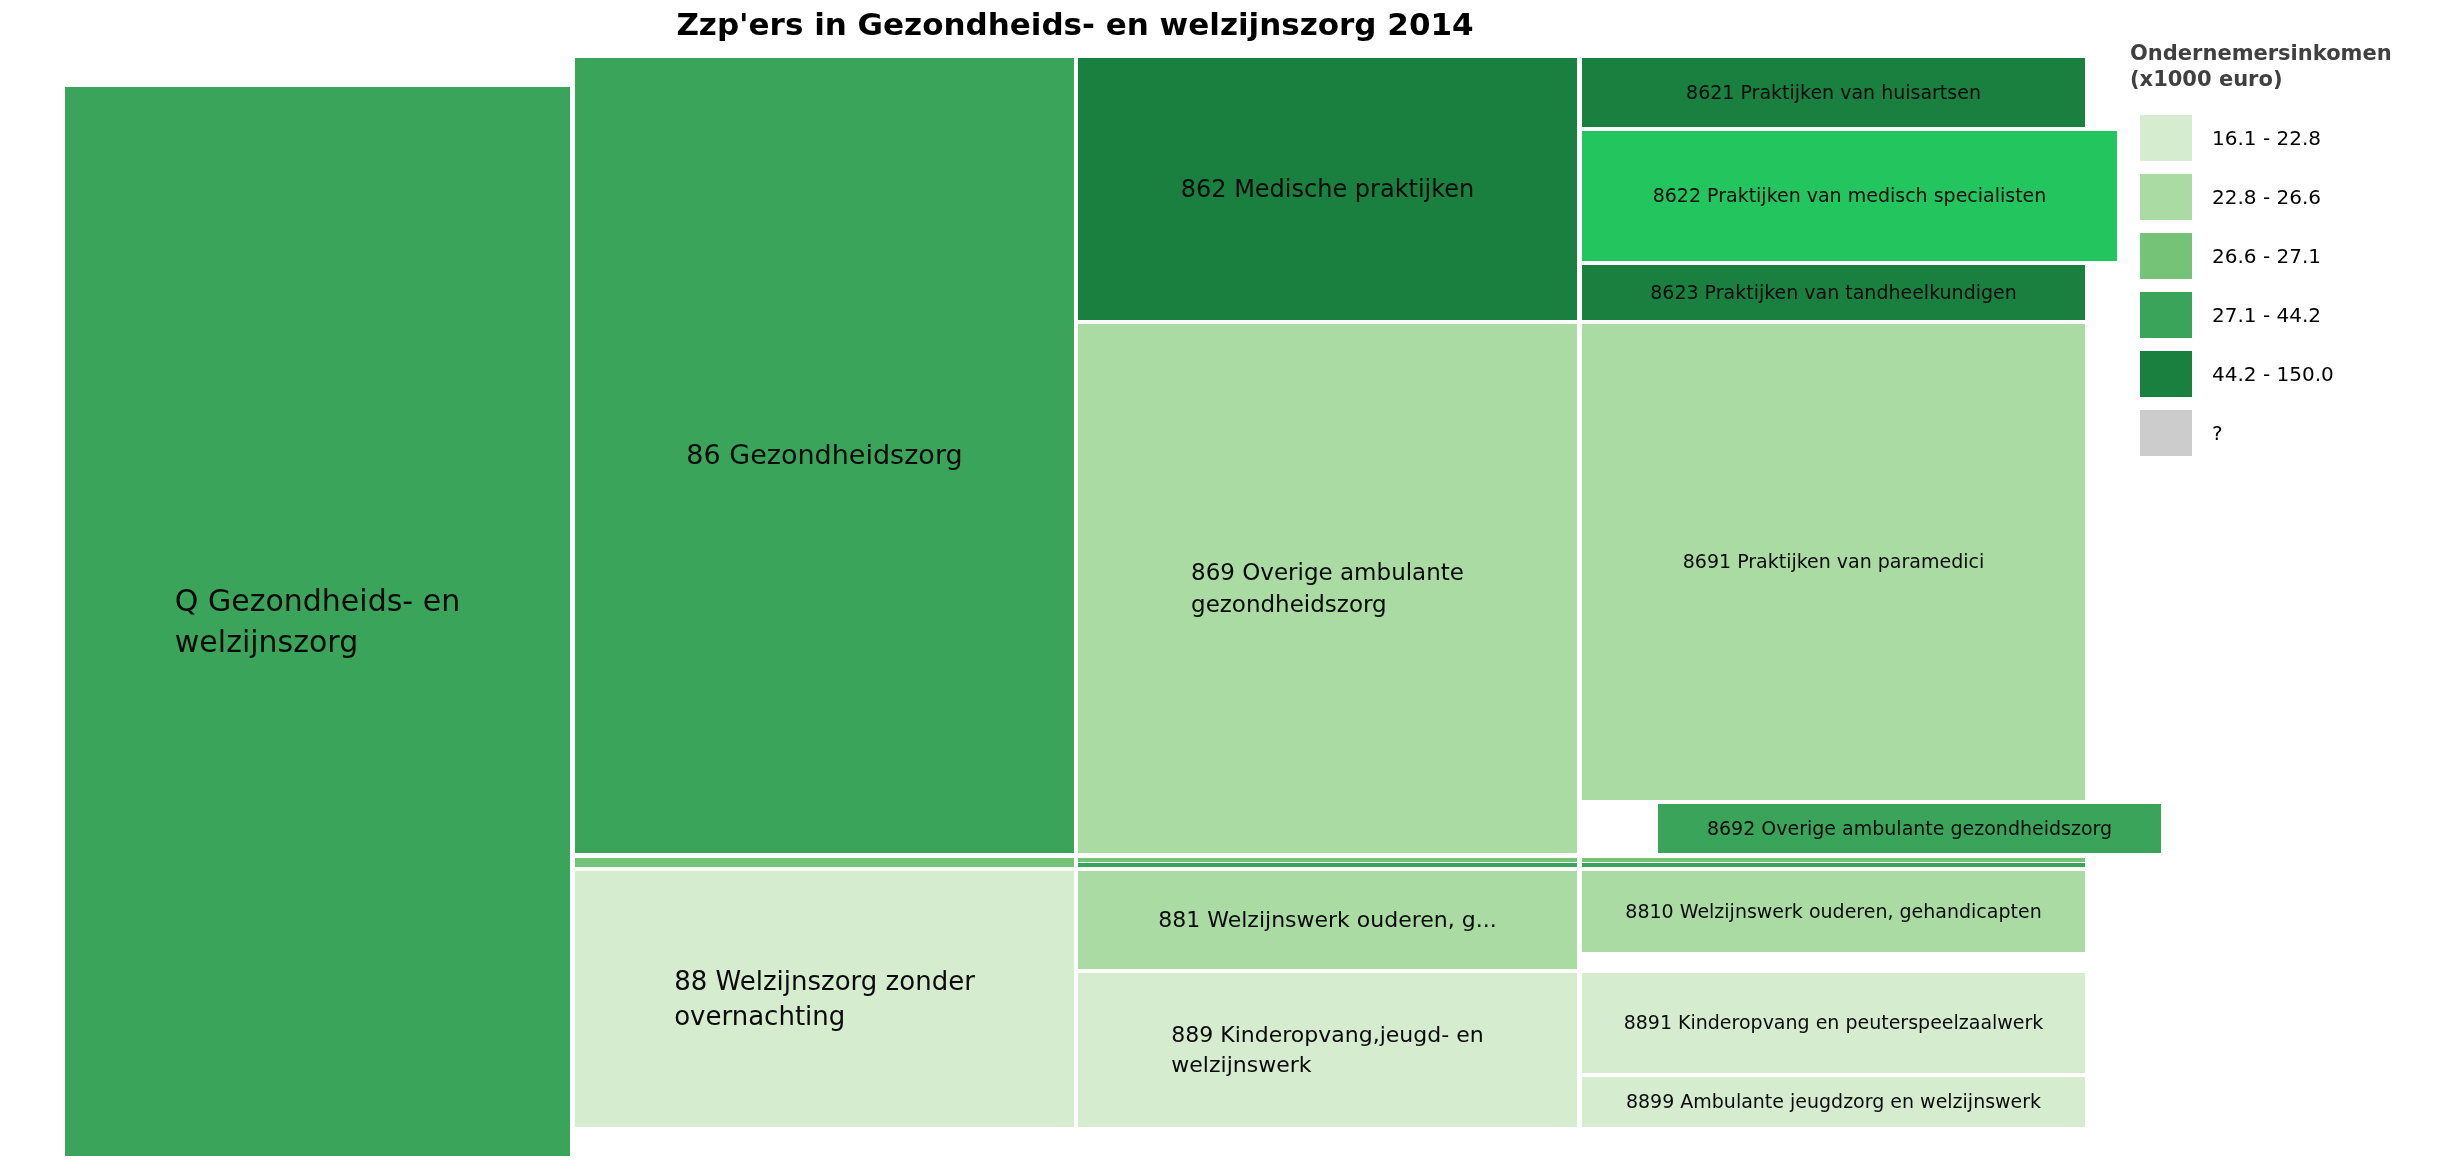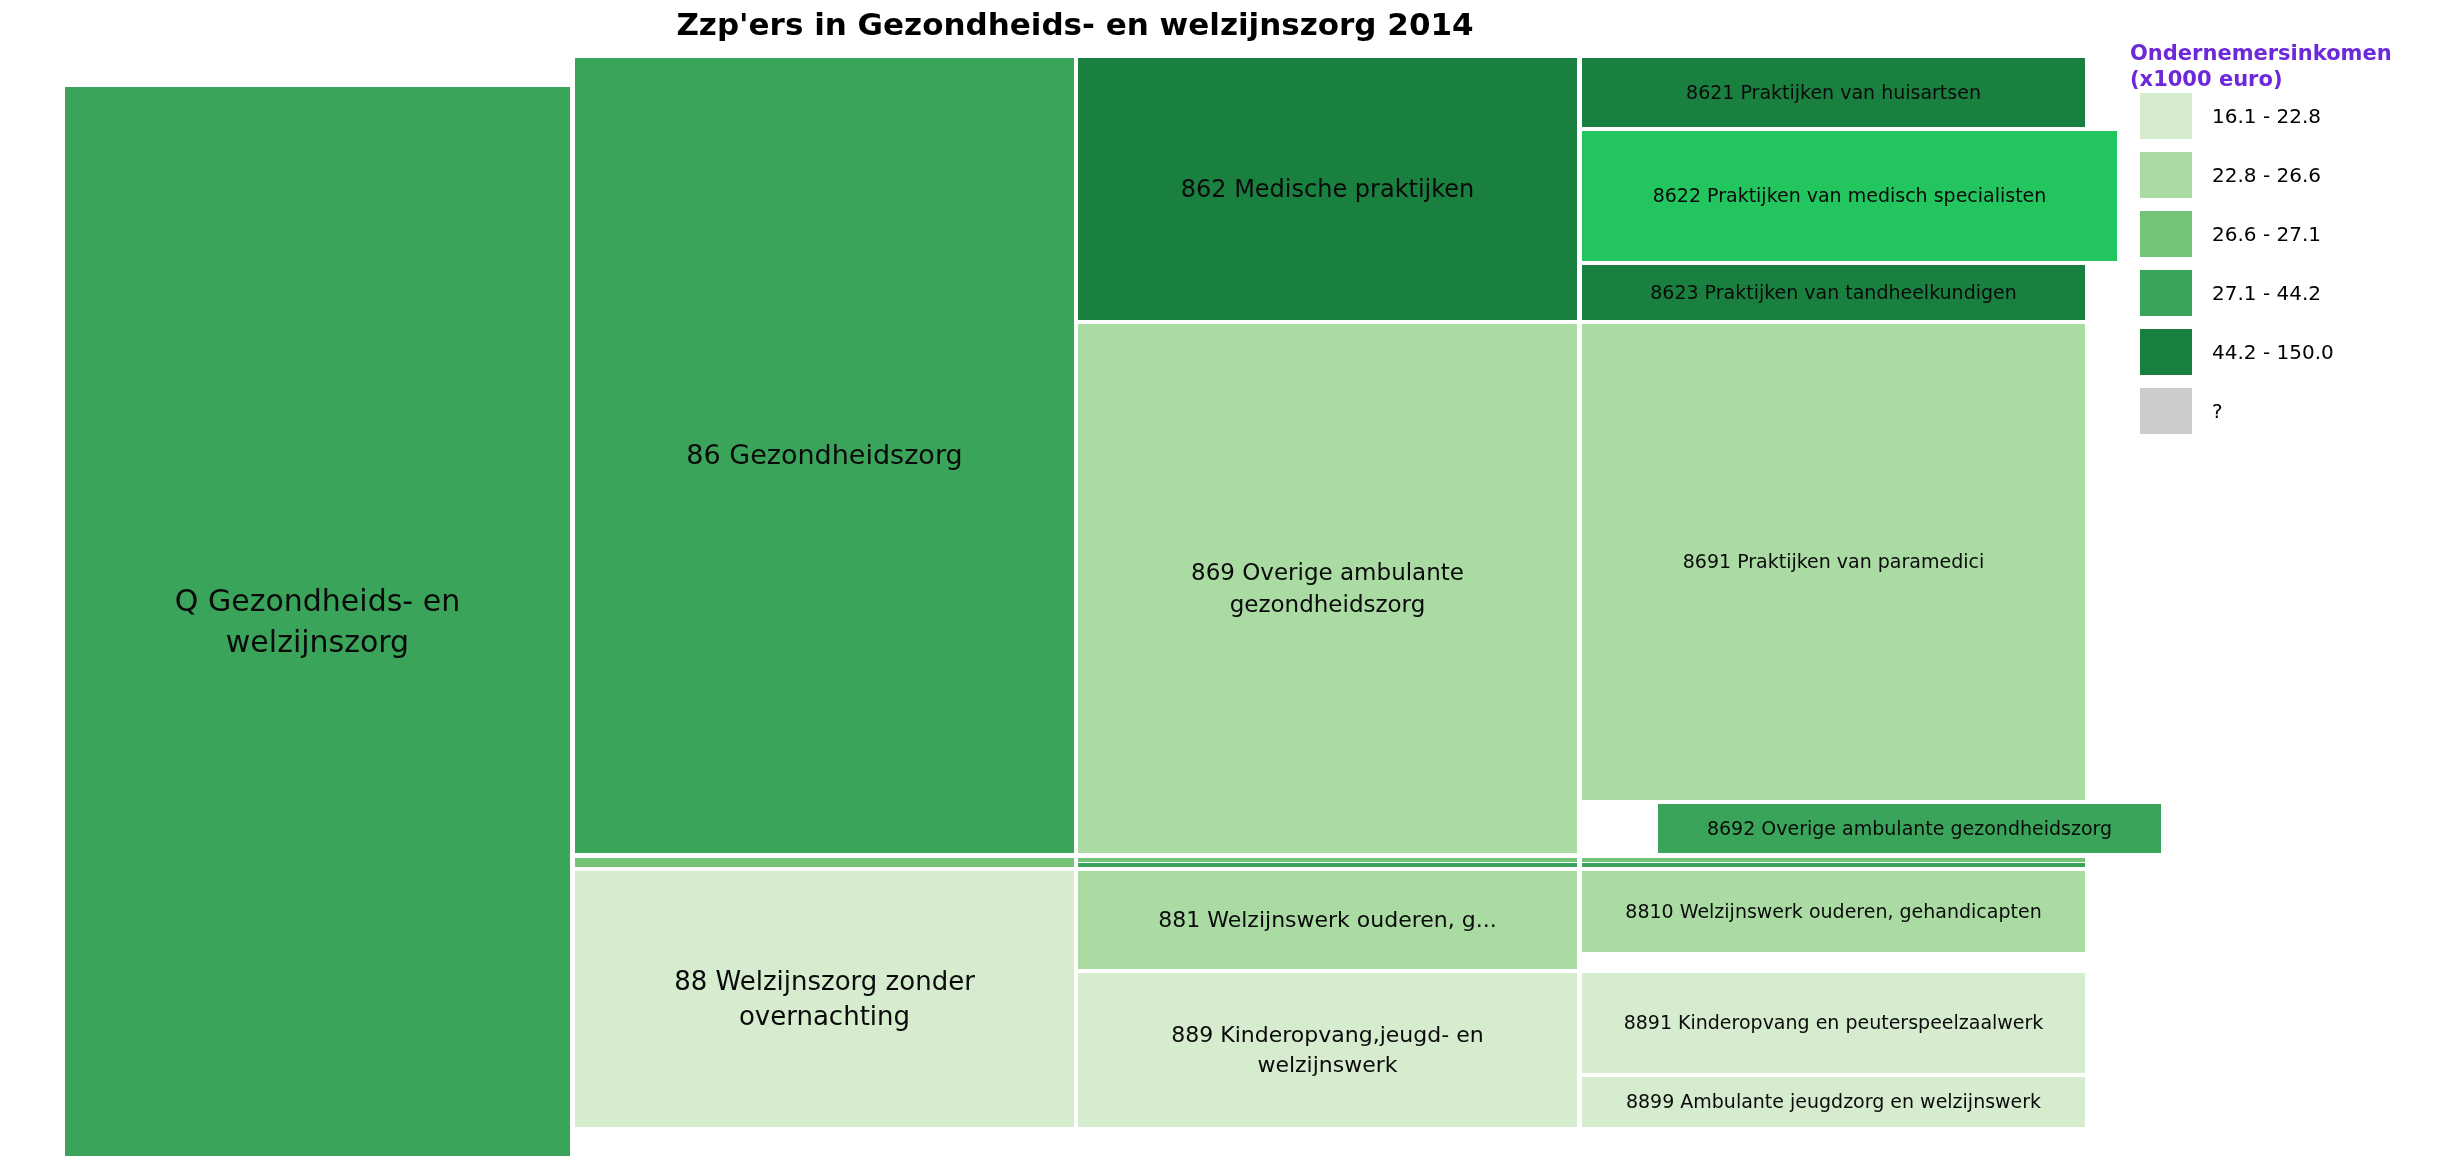--- a/index.html
+++ b/index.html
@@ -22,37 +22,37 @@
   }
   .chart {
     position: absolute;
     left: 0; top: 0; width: 100%; height: 100%;
   }
   .node {
     position: absolute;
     display: flex;
     align-items: center;
     justify-content: center;
-    text-align: center;
     color: #0a0a0a;
     line-height: 1.35;
     white-space: pre-line;
     overflow: hidden;
     box-sizing: border-box;
   }
   .legend {
     position: absolute;
     left: 2130px; top: 40px; width: 305px;
   }
   .legend-title {
     font-size: 21px;
     font-weight: bold;
-    color: #6d28d9;
+    color: #404040;
     line-height: 1.25;
     white-space: pre-line;
+    margin-bottom: 22px;
   }
   .legend-entries { margin-left: 10px; }
   .legend-entry {
     display: flex;
     align-items: center;
     margin-bottom: 13px;
   }
   .legend-swatch {
     width: 52px;
     height: 46px;

